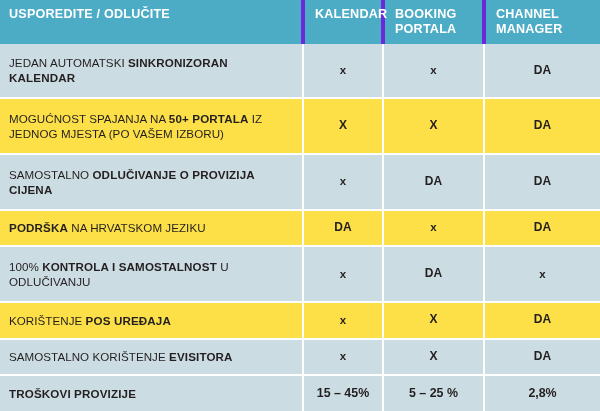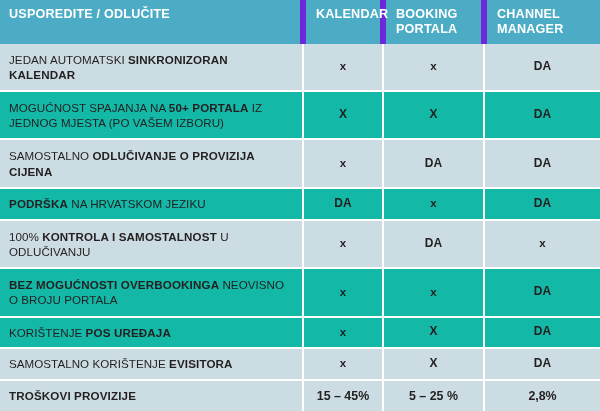--- a/index.html
+++ b/index.html
@@ -27,31 +27,31 @@
     background: #4cacc6;
   }
   thead th {
     color: #ffffff;
     font-size: 12.6px;
     font-weight: bold;
     letter-spacing: 0.2px;
     text-align: left;
     vertical-align: top;
     padding: 7px 0 6px 0;
-    border-right: 6px solid #6d28d9;
+    border-right: 4px solid #6d28d9;
     line-height: 1.22;
   }
   thead th:last-child { border-right: none; }
 
   th.col-feature { padding-left: 9px; }
   th.col-val     { padding-left: 10px; }
 
   
   tbody tr.stripe-dark  { background: #ccdce3; }
-  tbody tr.stripe-light { background: #14b8a6; }
+  tbody tr.stripe-light { background: #fde047; }
 
   tbody td {
     font-size: 11.6px;
     color: #231f20;
     vertical-align: middle;
     border-right: 2px solid #ffffff;
     border-bottom: 2px solid #ffffff;
     line-height: 1.32;
   }
   tbody td:last-child { border-right: none; }
@@ -126,26 +126,20 @@
         <td class="val mark-x-lower">x</td>
         <td class="val">DA</td>
       </tr>
       <tr class="stripe-dark">
         <td class="feature">100% <b>KONTROLA I SAMOSTALNOST</b>  U ODLUČIVANJU</td>
         <td class="val mark-x-lower">x</td>
         <td class="val">DA</td>
         <td class="val mark-x-lower">x</td>
       </tr>
       <tr class="stripe-light">
-        <td class="feature"><b>BEZ MOGUĆNOSTI  OVERBOOKINGA</b> NEOVISNO O BROJU PORTALA</td>
-        <td class="val mark-x-lower">x</td>
-        <td class="val mark-x-lower">x</td>
-        <td class="val">DA</td>
-      </tr>
-      <tr class="stripe-light">
         <td class="feature">KORIŠTENJE <b>POS UREĐAJA</b></td>
         <td class="val mark-x-lower">x</td>
         <td class="val">X</td>
         <td class="val">DA</td>
       </tr>
       <tr class="stripe-dark">
         <td class="feature">SAMOSTALNO KORIŠTENJE <b>EVISITORA</b></td>
         <td class="val mark-x-lower">x</td>
         <td class="val">X</td>
         <td class="val">DA</td>

